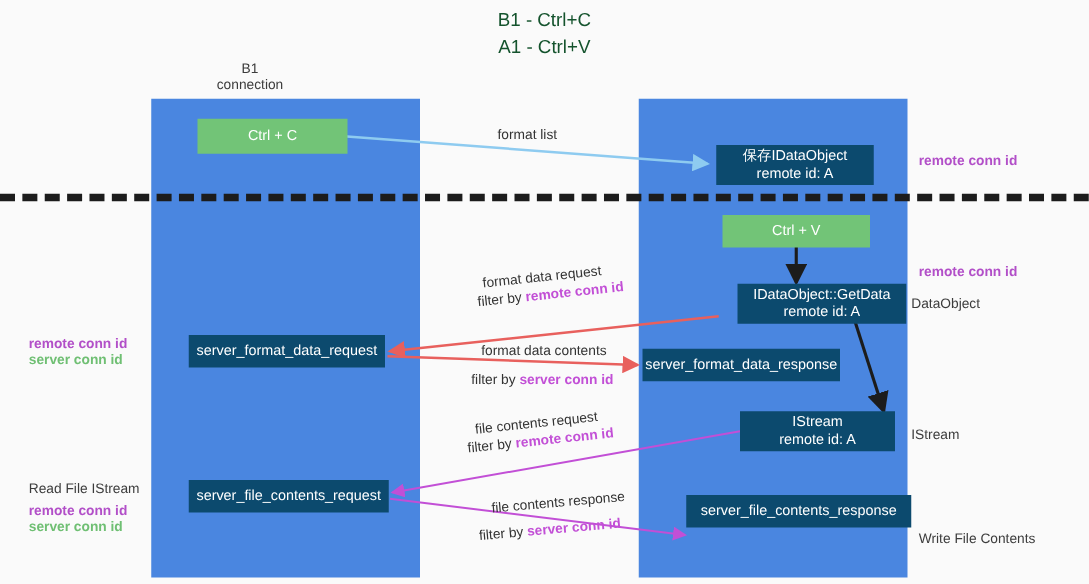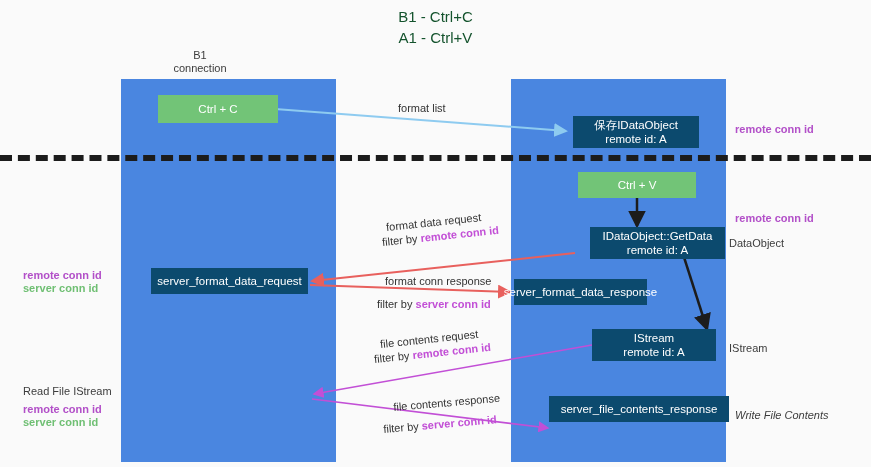--- a/index.html
+++ b/index.html
@@ -100,54 +100,55 @@
   <div class="node green" style="left:578px;top:172px;width:118px;height:26px;">Ctrl + V</div>
 
   <div class="node orange" style="left:570px;top:227px;width:135px;height:32px;margin-left:20px;">IDataObject::GetData
 remote id: A</div>
 
   <div class="node orange" style="left:592px;top:329px;width:124px;height:32px;">IStream
 remote id: A</div>
 
   <div class="node orange" style="left:151px;top:268px;width:157px;height:26px;">server_format_data_request</div>
 
-  <div class="node orange" style="left:514px;top:279px;width:133px;height:26px;">server_format_data_response</div>
+  <div class="node orange" style="left:514px;top:279px;width:158px;height:26px;">server_format_data_response</div>
 
+  <div class="node orange" style="left:151px;top:384px;width:160px;height:26px;">server_file_contents_request</div>
 
   <div class="node orange" style="left:549px;top:396px;width:180px;height:26px;">server_file_contents_response</div>
 
   <div class="conn-label" style="left:398px;top:100px;">format list</div>
 
   <div class="conn-label rot-up" style="left:387px;top:219px;transform:rotate(-6deg);">
     <span class="stack2">format data request</span>
   </div>
   <div class="conn-label rot-up" style="left:383px;top:234px;transform:rotate(-6deg);">
     <span>filter by </span><span class="hl-purple">remote conn id</span>
   </div>
 
-  <div class="conn-label" style="left:385px;top:273px;">format conn response</div>
+  <div class="conn-label" style="left:385px;top:273px;">format data contents</div>
   <div class="conn-label" style="left:377px;top:296px;">
     <span>filter by </span><span class="hl-purple">server conn id</span>
   </div>
 
   <div class="conn-label rot-up" style="left:381px;top:336px;transform:rotate(-6deg);">file contents request</div>
   <div class="conn-label rot-up" style="left:375px;top:351px;transform:rotate(-6deg);">
     <span>filter by </span><span class="hl-purple">remote conn id</span>
   </div>
 
   <div class="conn-label rot-up" style="left:394px;top:399px;transform:rotate(-5deg);">file contents response</div>
   <div class="conn-label rot-up" style="left:384px;top:421px;transform:rotate(-5deg);">
     <span>filter by </span><span class="hl-purple">server conn id</span>
   </div>
 
   <div class="side-label purple" style="left:735px;top:122px;">remote conn id</div>
   <div class="side-label purple" style="left:735px;top:211px;">remote conn id</div>
   <div class="side-label" style="left:729px;top:236px;">DataObject</div>
   <div class="side-label" style="left:729px;top:341px;">IStream</div>
-  <div class="side-label" style="left:735px;top:408px;font-style:italic;">Write File Contents</div>
+  <div class="side-label" style="left:735px;top:424px;">Write File Contents</div>
 
   <div class="side-label purple" style="left:23px;top:268px;">remote conn id</div>
   <div class="side-label green" style="left:23px;top:281px;">server conn id</div>
 
   <div class="side-label" style="left:23px;top:384px;">Read File IStream</div>
   <div class="side-label purple" style="left:23px;top:402px;">remote conn id</div>
   <div class="side-label green" style="left:23px;top:415px;">server conn id</div>
 
   <div class="dashsep"></div>
 

